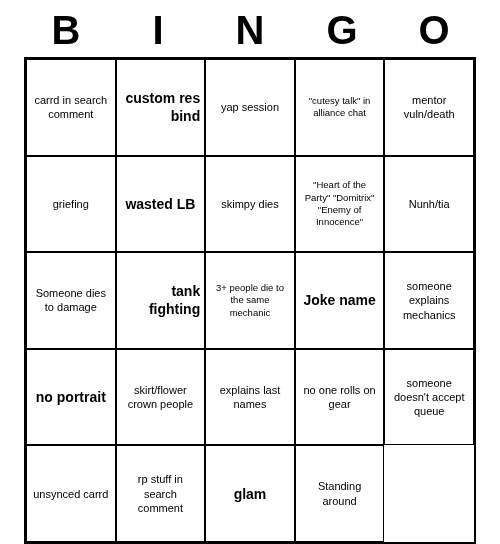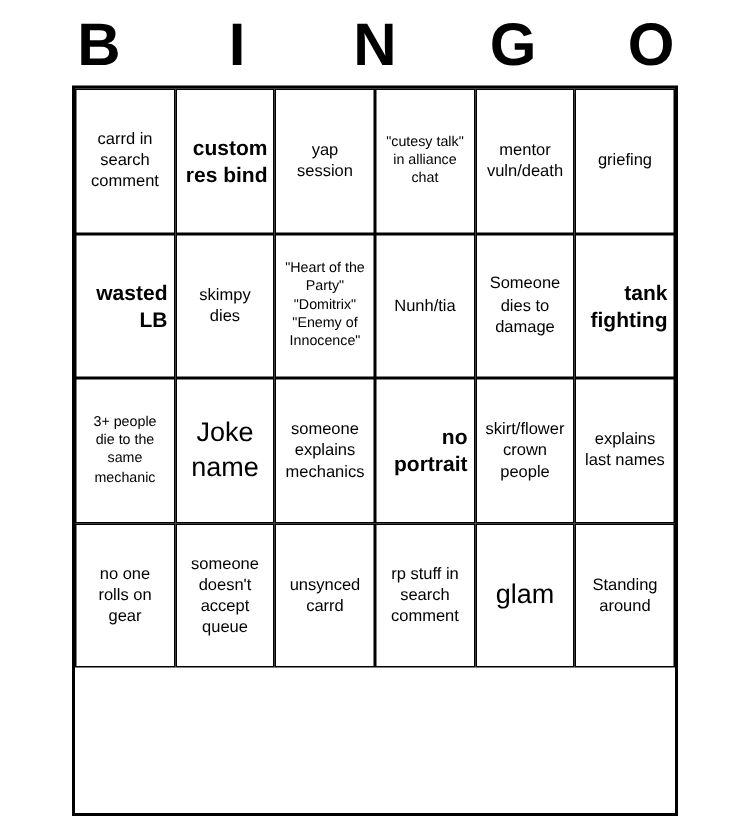--- a/index.html
+++ b/index.html
@@ -30,41 +30,41 @@
       font-size: 40px;
       font-weight: bold;
       color: #000;
       width: 60px;
       text-align: center;
     }
 
     .bingo-grid {
       border: 2px solid #000;
       display: grid;
-      grid-template-columns: repeat(6, 1fr);
+      grid-template-columns: repeat(5, 1fr);
       grid-template-rows: repeat(5, 1fr);
-      width: 404px;
+      width: 452px;
       height: 490px;
     }
 
     .cell {
       border: 1px solid #000;
       display: flex;
       align-items: center;
       justify-content: center;
       text-align: center;
       padding: 4px;
       font-size: 11px;
       line-height: 1.3;
       color: #000;
     }
 
     .cell.large-text {
-      font-size: 18px;
-      font-weight: normal;
+      font-size: 14px;
+      font-weight: bold;
     }
 
     .cell.medium-bold {
       font-size: 14px;
       font-weight: bold;
       text-align: right;
     }
 
     .cell.small-text {
       font-size: 9.5px;

